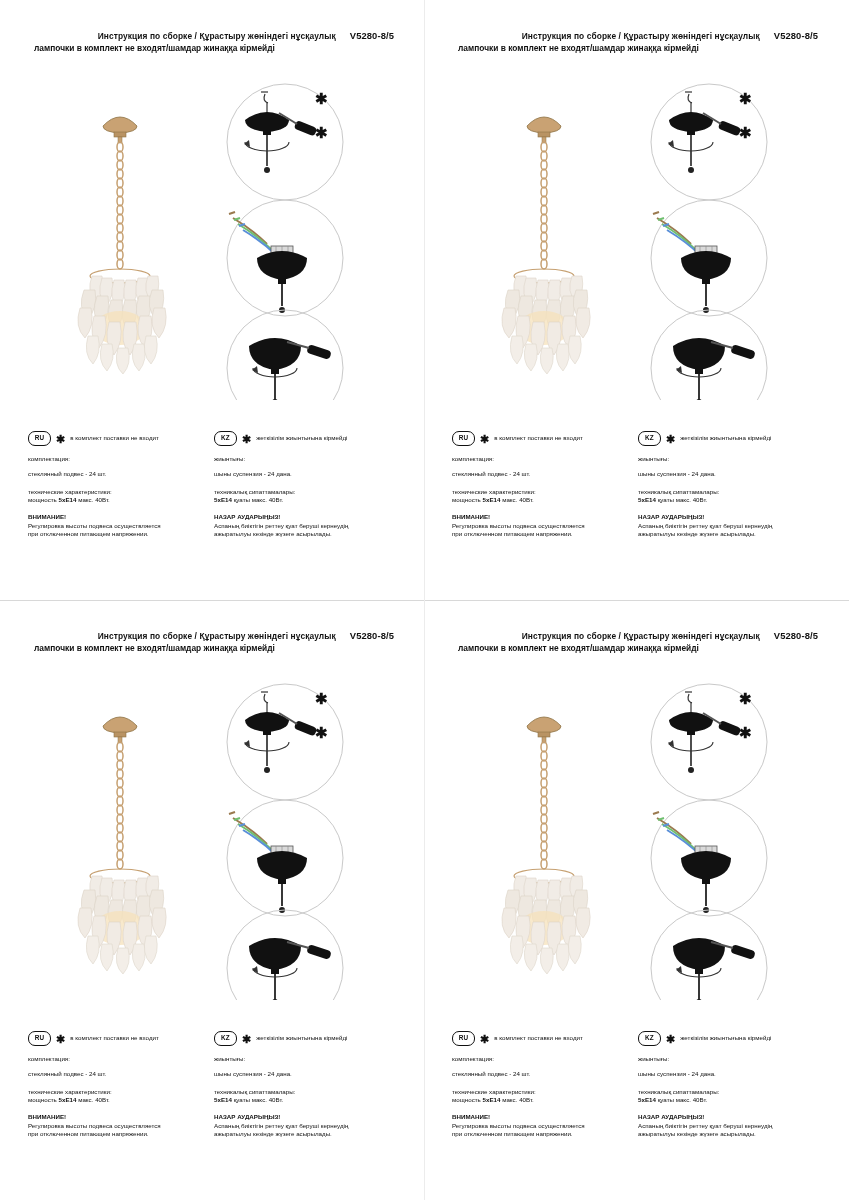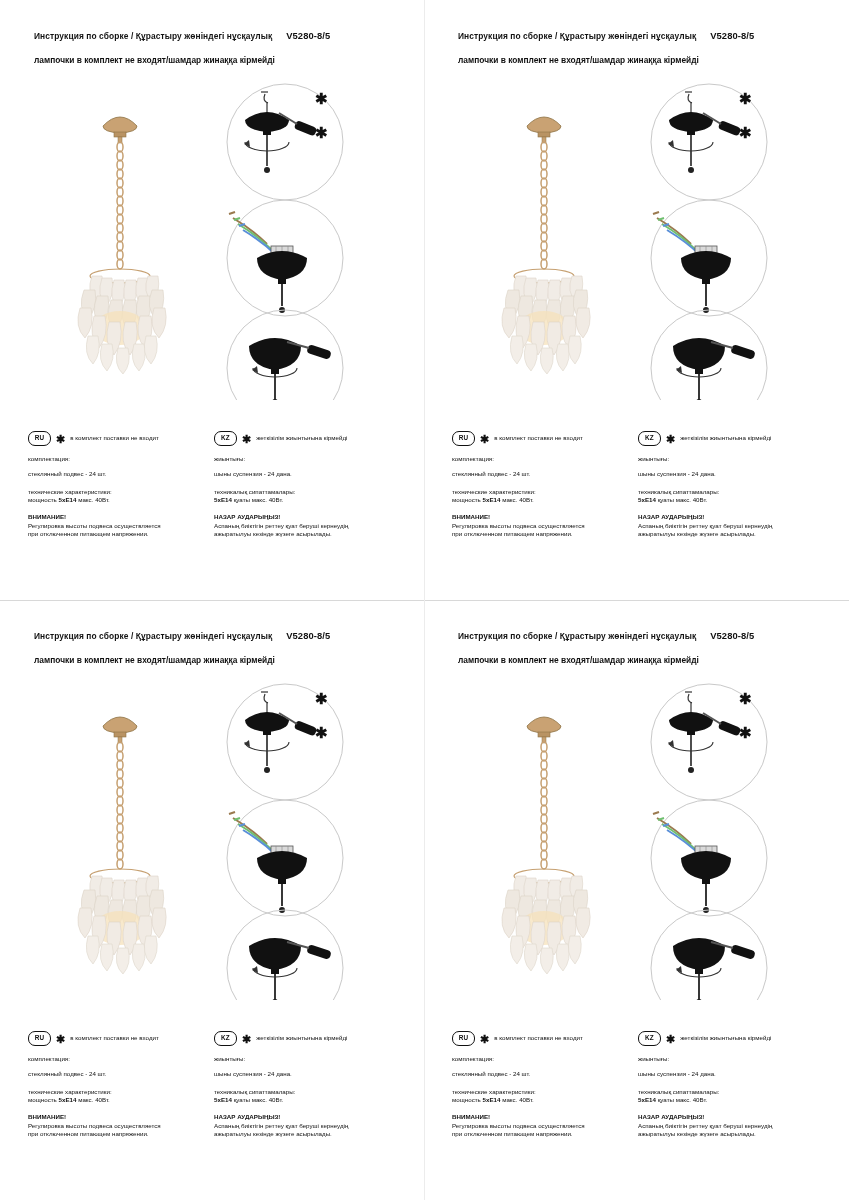--- a/index.html
+++ b/index.html
@@ -45,31 +45,32 @@
     position: absolute;
     left: 34px;
     top: 30px;
     width: 360px;
   }
   .hdr-line1 {
     font-size: 8.4px;
     font-weight: bold;
     letter-spacing: 0.1px;
     white-space: nowrap;
+    text-align: right;
   }
   .hdr-code {
     display: inline-block;
     margin-left: 14px;
     font-size: 9.4px;
     font-weight: bold;
   }
   .hdr-line2 {
     font-size: 8.4px;
     font-weight: bold;
-    margin-top: 14px;
+    margin-top: 2px;
     white-space: nowrap;
   }
 
   
   .product {
     position: absolute;
     left: 40px;
     top: 92px;
     width: 160px;
     height: 300px;

